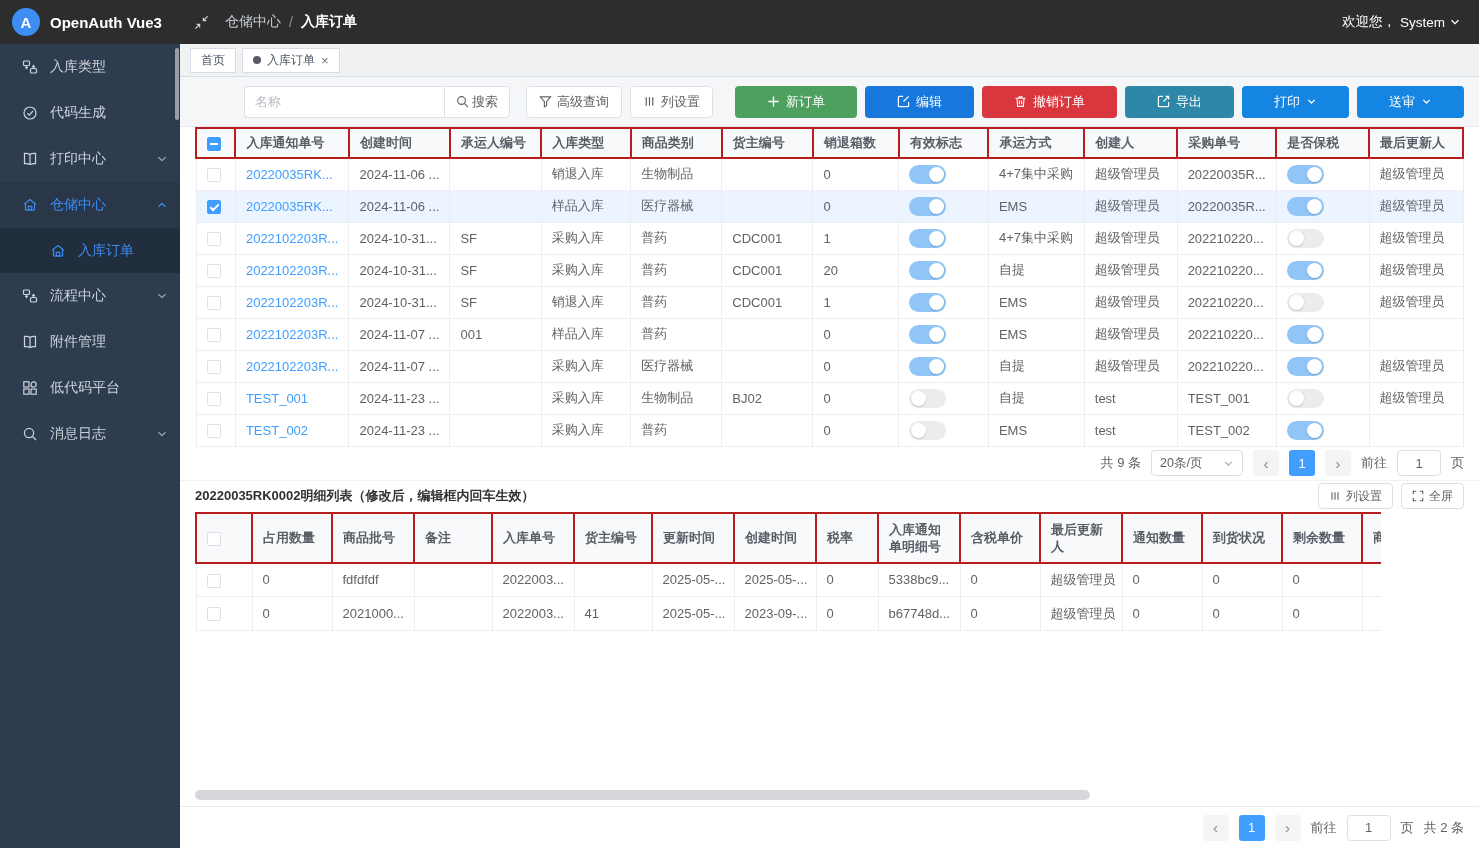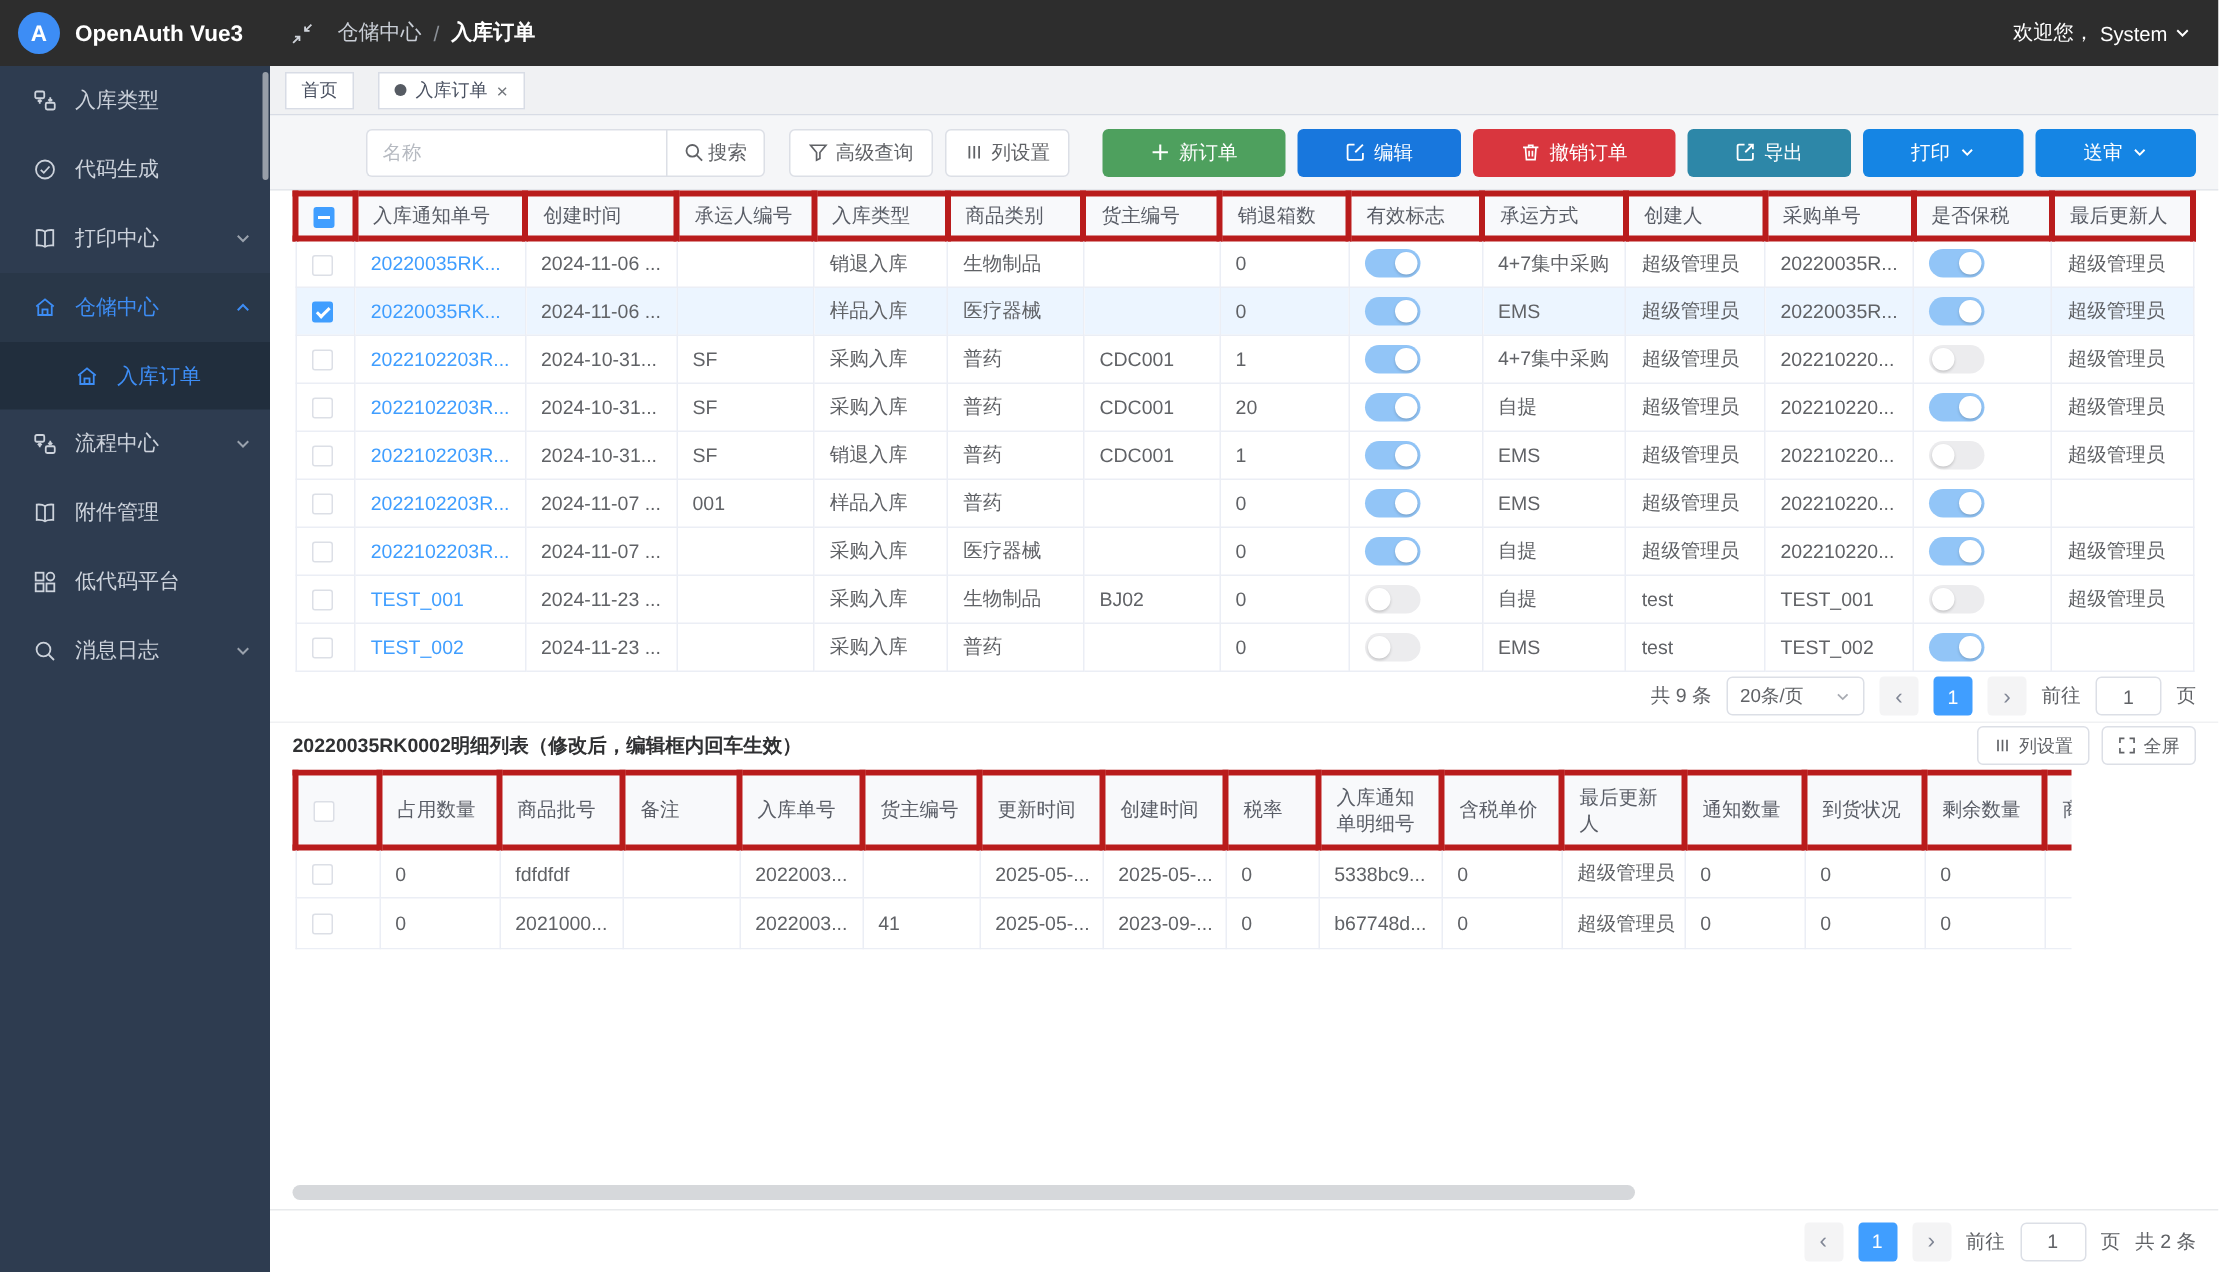--- a/index.html
+++ b/index.html
@@ -29,42 +29,42 @@
   .side-item.active { color:#3d8df5; }
   .s-icon { display:flex; align-items:center; color:inherit; }
   .s-label { flex:1; white-space:nowrap; overflow:hidden; }
   .s-arrow { color:#9aa2ad; display:flex; align-items:center; }
   .side-item.active .s-arrow { color:#3d8df5; }
   .s-arrow.up svg { transform:rotate(180deg); }
   .side-sub { height:45px; display:flex; align-items:center; gap:12px; padding-left:50px; background:#212e3d; color:#3d8df5; font-size:14px; cursor:pointer; }
   .side-scrollthumb { position:absolute; top:4px; right:1px; width:4px; height:72px; border-radius:2px; background:rgba(255,255,255,.5); }
   
   .main { flex:1; min-width:0; display:flex; flex-direction:column; background:#fff; }
-  .tabbar { height:33px; flex:0 0 33px; background:#f0f1f3; border-bottom:1px solid #d8dce5; display:flex; align-items:center; gap:16px; padding:0 10px; }
+  .tabbar { height:33px; flex:0 0 33px; background:#f0f1f3; border-bottom:1px solid #d8dce5; display:flex; align-items:center; gap:6px; padding:0 10px; }
   .tab { background:#fff; border:1px solid #d8dce5; height:25px; display:inline-flex; align-items:center; gap:6px; padding:0 10px; font-size:12px; color:#495060; cursor:pointer; }
   .tab .dot { width:8px; height:8px; border-radius:50%; background:#565b63; }
   .tab-close { color:#73777d; font-size:13px; line-height:1; }
   
   .toolbar { height:50px; flex:0 0 50px; background:#f5f6f8; border-bottom:1px solid #e4e7ec; display:flex; align-items:center; justify-content:flex-end; gap:8px; padding:0 15px; }
   .search-group { display:flex; margin-right:8px; }
   .s-input { width:200px; height:32px; border:1px solid #dcdfe6; border-right:none; border-radius:4px 0 0 4px; padding:0 10px; font-size:13px; color:#303133; background:#fff; outline:none; }
   .s-input::placeholder { color:#b6bac1; }
   .btn-search { height:32px; background:#fff; border:1px solid #dcdfe6; border-radius:0 4px 4px 0; display:inline-flex; align-items:center; gap:3px; padding:0 11px; font-size:13px; color:#606266; cursor:pointer; }
   .btn-white { height:32px; background:#fff; border:1px solid #dcdfe6; border-radius:4px; display:inline-flex; align-items:center; gap:5px; padding:0 12px; font-size:13px; color:#606266; cursor:pointer; }
   .btn-white.sm { height:26px; font-size:12px; padding:0 10px; }
   .btn { height:32px; border:none; border-radius:4px; color:#fff; display:inline-flex; align-items:center; gap:6px; padding:0 32px; font-size:13px; cursor:pointer; }
   .btn.green { background:#4ea05e; margin-left:14px; }
   .btn.blue  { background:#1877dd; }
   .btn.red   { background:#d9363e;text-align:center; }
   .btn.teal  { background:#2d87a8; }
   .btn.bblue { background:#1585e4; }
   
   .table-wrap { padding:0 15px; flex:0 0 auto; }
   table.grid { border-collapse:collapse; table-layout:fixed; font-size:13px; color:#606266; background:#fff; }
-  .grid th { background:#f8f9fb; font-weight:normal; color:#595d66; height:30px; border:4px solid #b91c1c; text-align:left; padding:0 10px; white-space:nowrap; overflow:hidden; }
+  .grid th { background:#f8f9fb; font-weight:bold; color:#595d66; height:30px; border:2px solid #b91c1c; text-align:left; padding:0 10px; white-space:nowrap; overflow:hidden; }
   .grid td { height:32px; border:1px solid #ebeef5; padding:0 10px; white-space:nowrap; overflow:hidden; background:#fff; }
   .grid tr.selected td { background:#ecf5ff; }
   .lnk { color:#409eff; text-decoration:none; cursor:pointer; }
   .cbx { width:14px; height:14px; border:1px solid #dcdfe6; border-radius:2px; background:#fff; display:inline-block; position:relative; vertical-align:middle; cursor:pointer; }
   .cbx.checked, .cbx.indet { background:#409eff; border-color:#409eff; }
   .cbx.checked::after { content:""; position:absolute; left:4px; top:1px; width:3px; height:7px; border:solid #fff; border-width:0 2px 2px 0; transform:rotate(45deg); }
   .cbx.indet::after { content:""; position:absolute; left:2px; top:5px; width:8px; height:2px; background:#fff; }
   .switch { width:37px; height:19px; border-radius:10px; background:#ececee; display:inline-block; position:relative; vertical-align:middle; cursor:pointer; }
   .switch .knob { position:absolute; top:2px; left:2px; width:15px; height:15px; border-radius:50%; background:#fff; box-shadow:0 1px 2px rgba(0,0,0,.18); }
   .switch.on { background:#92c5f7; }

